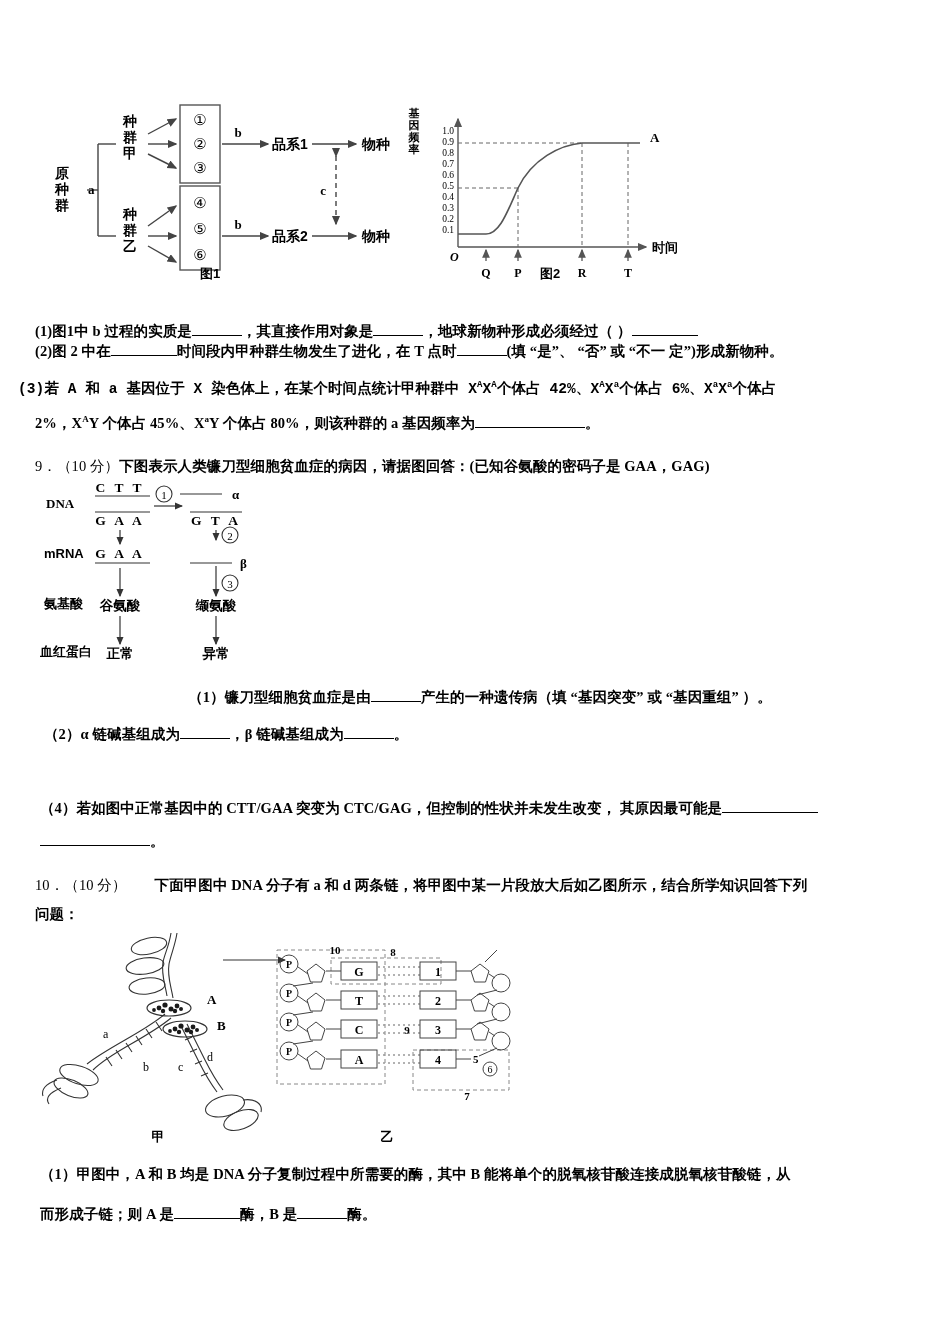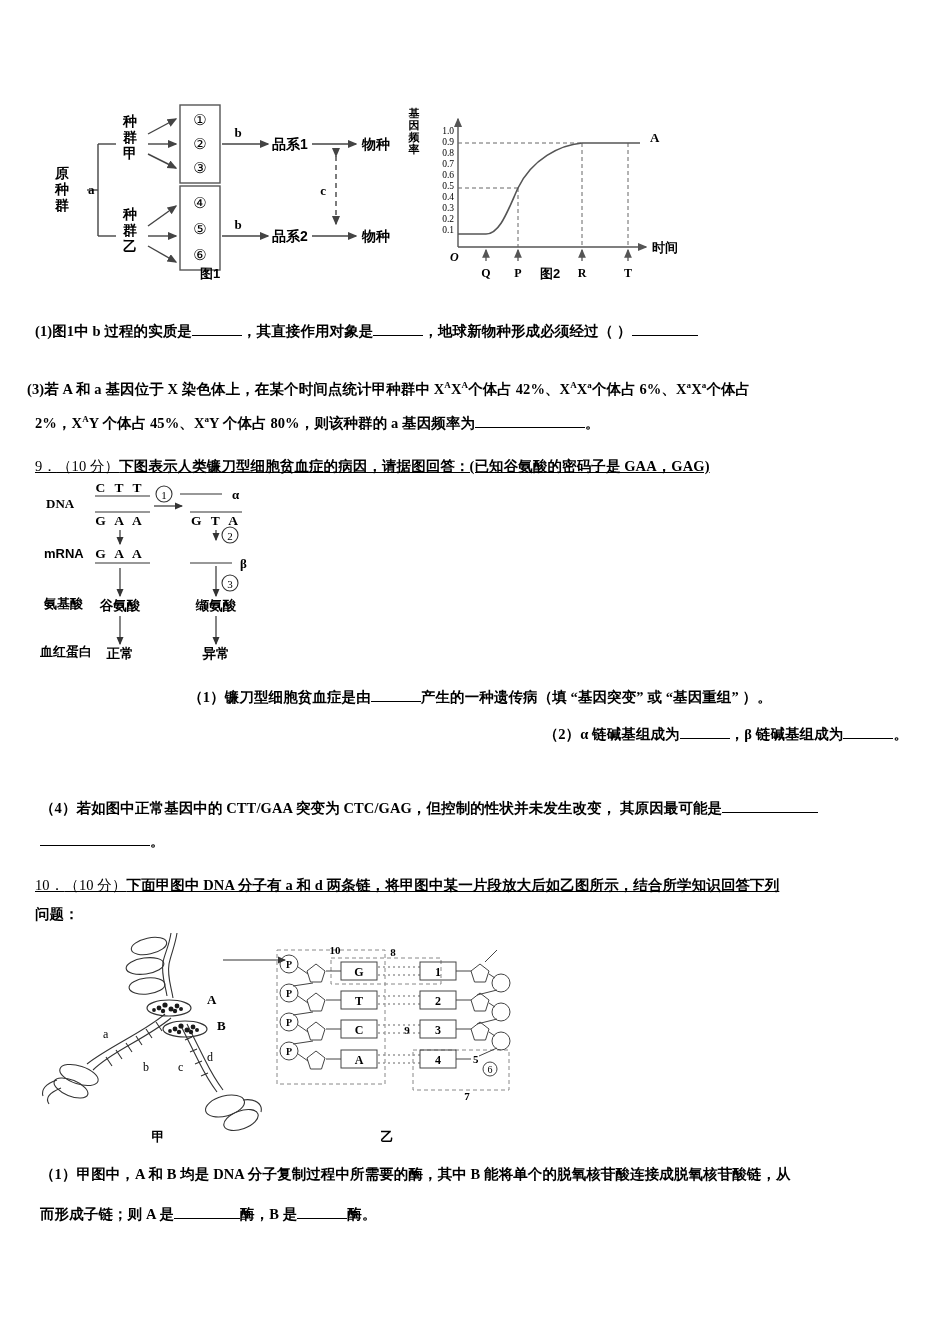--- a/index.html
+++ b/index.html
@@ -23,21 +23,21 @@
     height: 1344px;
   }
 
   
   .qtext {
     font-size: 14.5px;
     font-weight: bold;
     line-height: 1.55;
     letter-spacing: 0.1px;
   }
-  .qtext.normalw { font-weight: normal; text-decoration: underline; }
+  .qtext.normalw { font-weight: normal; }
   .blank {
     display: inline-block;
     border-bottom: 1px solid #000;
     vertical-align: baseline;
   }
   .bk-md { width: 50px; }
   .bk-lg { width: 66px; }
   .bk-xl { width: 110px; }
   .bk-xxl { width: 96px; }
   sup.gsup { font-size: 9px; vertical-align: super; }
@@ -216,22 +216,25 @@
 
       <text class="cn" x="252" y="157" font-size="13">时间</text>
     </svg>
   </div>
   <div class="figcap" style="left:540px; top:265px;">图2</div>
 
   <div class="qblock qtext" style="left:35px; top:312px; width:880px;margin-top:8px;">
     <span>(1)图1中 b 过程的实质是</span><span class="blank bk-md"></span><span>，其直接作用对象是</span><span class="blank bk-md"></span><span>，地球新物种形成必须经过（ ）</span><span class="blank bk-lg"></span>
   </div>
 
-
-  <div class="qblock qtext" style="left:27px; top:378px; width:880px;">
+  <div class="qblock qtext" style="left:35px; top:340px; width:890px;">
+    <span>(2)图 2 中在</span><span class="blank bk-lg"></span><span>时间段内甲种群生物发生了进化，在 T 点时</span><span class="blank bk-md"></span><span>(填 “是”、 “否” 或 “不一 定”)形成新物种。</span>
+  </div>
+
+  <div class="qblock qtext" style="left:18px; top:378px; width:880px;font-family:Liberation Mono, monospace;">
     <span>(3)若 A 和 a 基因位于 X 染色体上，在某个时间点统计甲种群中 X</span><sup class="gsup">A</sup><span>X</span><sup class="gsup">A</sup><span>个体占 42%、X</span><sup class="gsup">A</sup><span>X</span><sup class="gsup">a</sup><span>个体占 6%、X</span><sup class="gsup">a</sup><span>X</span><sup class="gsup">a</sup><span>个体占</span>
   </div>
 
   <div class="qblock qtext" style="left:35px; top:412px; width:880px;">
     <span>2%，X</span><sup class="gsup">A</sup><span>Y 个体占 45%、X</span><sup class="gsup">a</sup><span>Y 个体占 80%，则该种群的 a 基因频率为</span><span class="blank bk-xl"></span><span>。</span>
   </div>
 
   <div class="qblock qtext normalw" style="left:35px; top:455px; width:890px;">
     <span>9．</span><span>（10 分）</span><span style="font-weight:bold;">下图表示人类镰刀型细胞贫血症的病因，请据图回答：(已知谷氨酸的密码子是 GAA，GAG)</span>
   </div>
@@ -290,34 +293,34 @@
 
       <text class="cn" x="80" y="180" font-size="13.5" text-anchor="middle">正常</text>
       <text class="cn" x="176" y="180" font-size="13.5" text-anchor="middle">异常</text>
     </svg>
   </div>
 
   <div class="qblock qtext" style="left:40px; top:686px; width:880px;text-align:center;">
     <span>（1）镰刀型细胞贫血症是由</span><span class="blank bk-md"></span><span>产生的一种遗传病（填 “基因突变” 或 “基因重组” ）。</span>
   </div>
 
-  <div class="qblock qtext" style="left:28px; top:723px; width:880px;text-align:right;">
+  <div class="qblock qtext" style="left:44px; top:723px; width:880px;">
     <span>（2）α 链碱基组成为</span><span class="blank bk-md"></span><span>，β 链碱基组成为</span><span class="blank bk-md"></span><span>。</span>
   </div>
 
 
   <div class="qblock qtext" style="left:40px; top:797px; width:880px;">
     <span>（4）若如图中正常基因中的 CTT/GAA 突变为 CTC/GAG，但控制的性状并未发生改变， 其原因最可能是</span><span class="blank bk-xxl"></span>
   </div>
   <div class="qblock qtext" style="left:40px; top:830px; width:880px;">
     <span class="blank bk-xl"></span><span>。</span>
   </div>
 
   <div class="qblock qtext normalw" style="left:35px; top:874px; width:890px;">
-    <span>10．</span><span>（10 分）</span><span style="font-weight:bold;">下面甲图中 DNA 分子有 a 和 d 两条链，将甲图中某一片段放大后如乙图所示，结合所学知识回答下列</span>
+    <span>10．</span><span>（10 分）</span><span style="font-weight:bold;margin-left:28px;">下面甲图中 DNA 分子有 a 和 d 两条链，将甲图中某一片段放大后如乙图所示，结合所学知识回答下列</span>
   </div>
   <div class="qblock qtext" style="left:35px; top:903px; width:890px;">
     <span>问题：</span>
   </div>
 
   <div id="fig10">
     <svg width="490" height="225" viewBox="0 0 490 225">
       <defs>
         <marker id="ah4" markerWidth="7" markerHeight="7" refX="6" refY="3" orient="auto">
           <path d="M0,0 L7,3 L0,6 z" fill="#333"></path>

